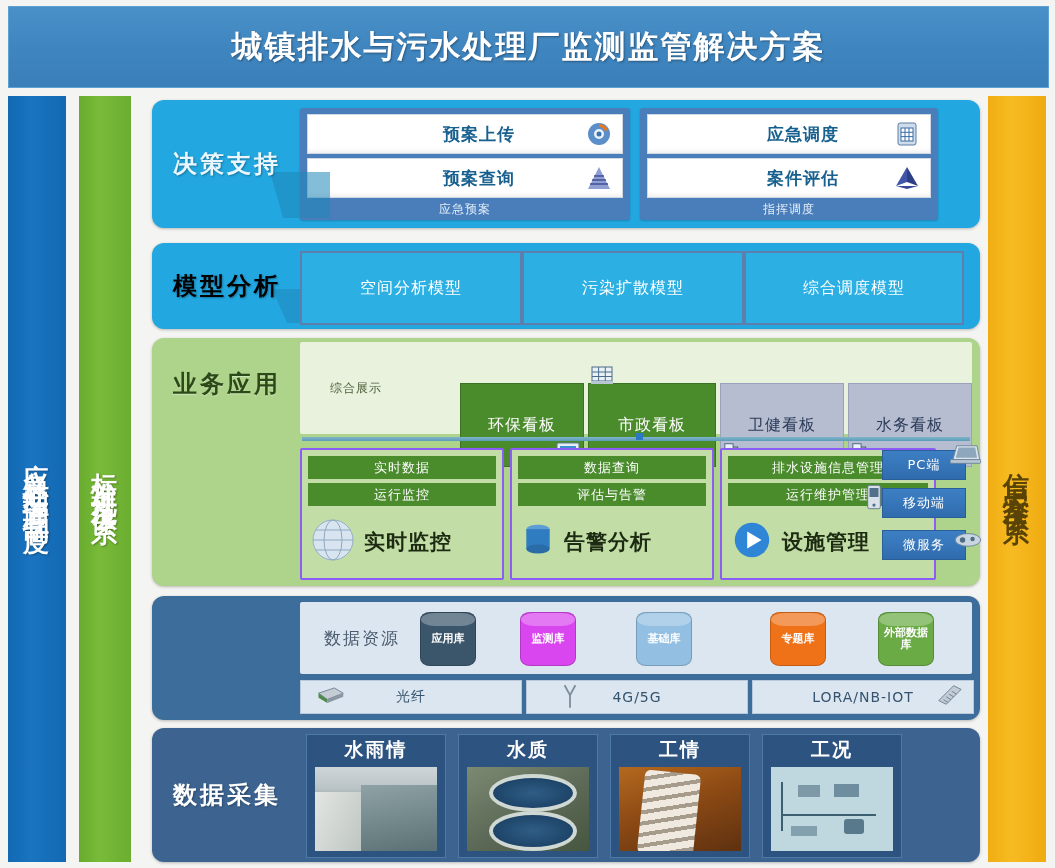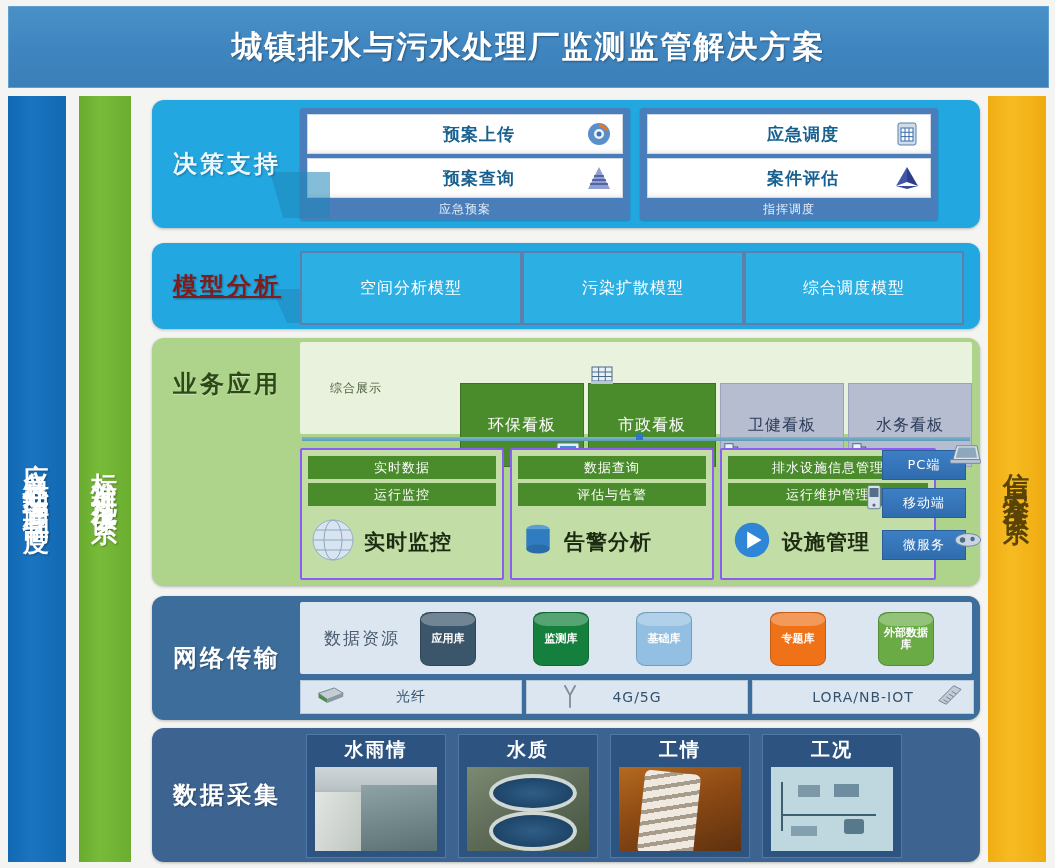--- a/index.html
+++ b/index.html
@@ -76,21 +76,21 @@
     color:#e4eef8;font-size:12px;letter-spacing:1px;
   }
   .ds-shadow{
     position:absolute;left:118px;top:72px;width:60px;height:46px;
     background:#1f86b8;opacity:.55;clip-path:polygon(0 0,100% 0,100% 100%,22% 100%);
     z-index:1;
   }
 
   
   #layer-model{top:243px;height:86px;background:#22a7e0;box-shadow:0 1px 3px rgba(0,0,0,.25);}
-  #layer-model .layer-label{color:#7f1d1d;text-decoration:underline;}
+  #layer-model .layer-label{color:#000000;}
   .mdl-item{
     position:absolute;top:8px;height:70px;
     background:#2cb0e4;border:2px solid #5d7fae;
     display:flex;align-items:center;justify-content:center;
   }
   .mdl-item .lbl{color:#ffffff;font-size:16px;letter-spacing:1px;}
   #mdl-0{left:148px;width:218px;}
   #mdl-1{left:370px;width:218px;}
   #mdl-2{left:592px;width:216px;}
   .mdl-shadow{
@@ -175,21 +175,21 @@
     border-radius:10px/8px;
     display:flex;align-items:center;justify-content:center;
     color:#fff;font-size:11px;font-weight:bold;line-height:1.1;text-align:center;
     border:1px solid rgba(0,0,0,.18);
   }
   .cyl:before{
     content:"";position:absolute;left:0;top:0;width:100%;height:13px;
     border-radius:50%/100%;background:rgba(255,255,255,.28);
   }
   #cy-0{left:120px;background:#3b566b;}
-  #cy-1{left:233px;background:#15803d;}
+  #cy-1{left:220px;background:#d946ef;}
   #cy-2{left:336px;background:#93c0e2;color:#ffffff;}
   #cy-3{left:470px;background:#ef7219;}
   #cy-4{left:578px;background:#6aab46;}
   .nt-bar{
     position:absolute;top:84px;height:32px;
     background:#dce6f0;border:1px solid #b9c9da;
     display:flex;align-items:center;justify-content:center;
     color:#35536e;font-size:14px;letter-spacing:1px;
   }
   #nb-0{left:148px;width:220px;}
@@ -466,21 +466,20 @@
         <svg viewBox="0 0 32 22" width="30" height="20">
           <ellipse cx="16" cy="12" rx="14" ry="7" fill="#c9d5e0" stroke="#6a829a"></ellipse>
           <circle cx="10" cy="12" r="3" fill="#4f6c85"></circle>
           <circle cx="21" cy="11" r="2.4" fill="#4f6c85"></circle>
         </svg>
       </span>
     </div>
   </div>
 
   <div class="layer" id="layer-network">
-    <div class="layer-label">网络传输</div>
 
     <div class="nt-top">
       <div class="nt-top-label">数据资源</div>
       <div class="cyl" id="cy-0">
         <span>应用库</span>
       </div>
       <div class="cyl" id="cy-1">
         <span>监测库</span>
       </div>
       <div class="cyl" id="cy-2">

